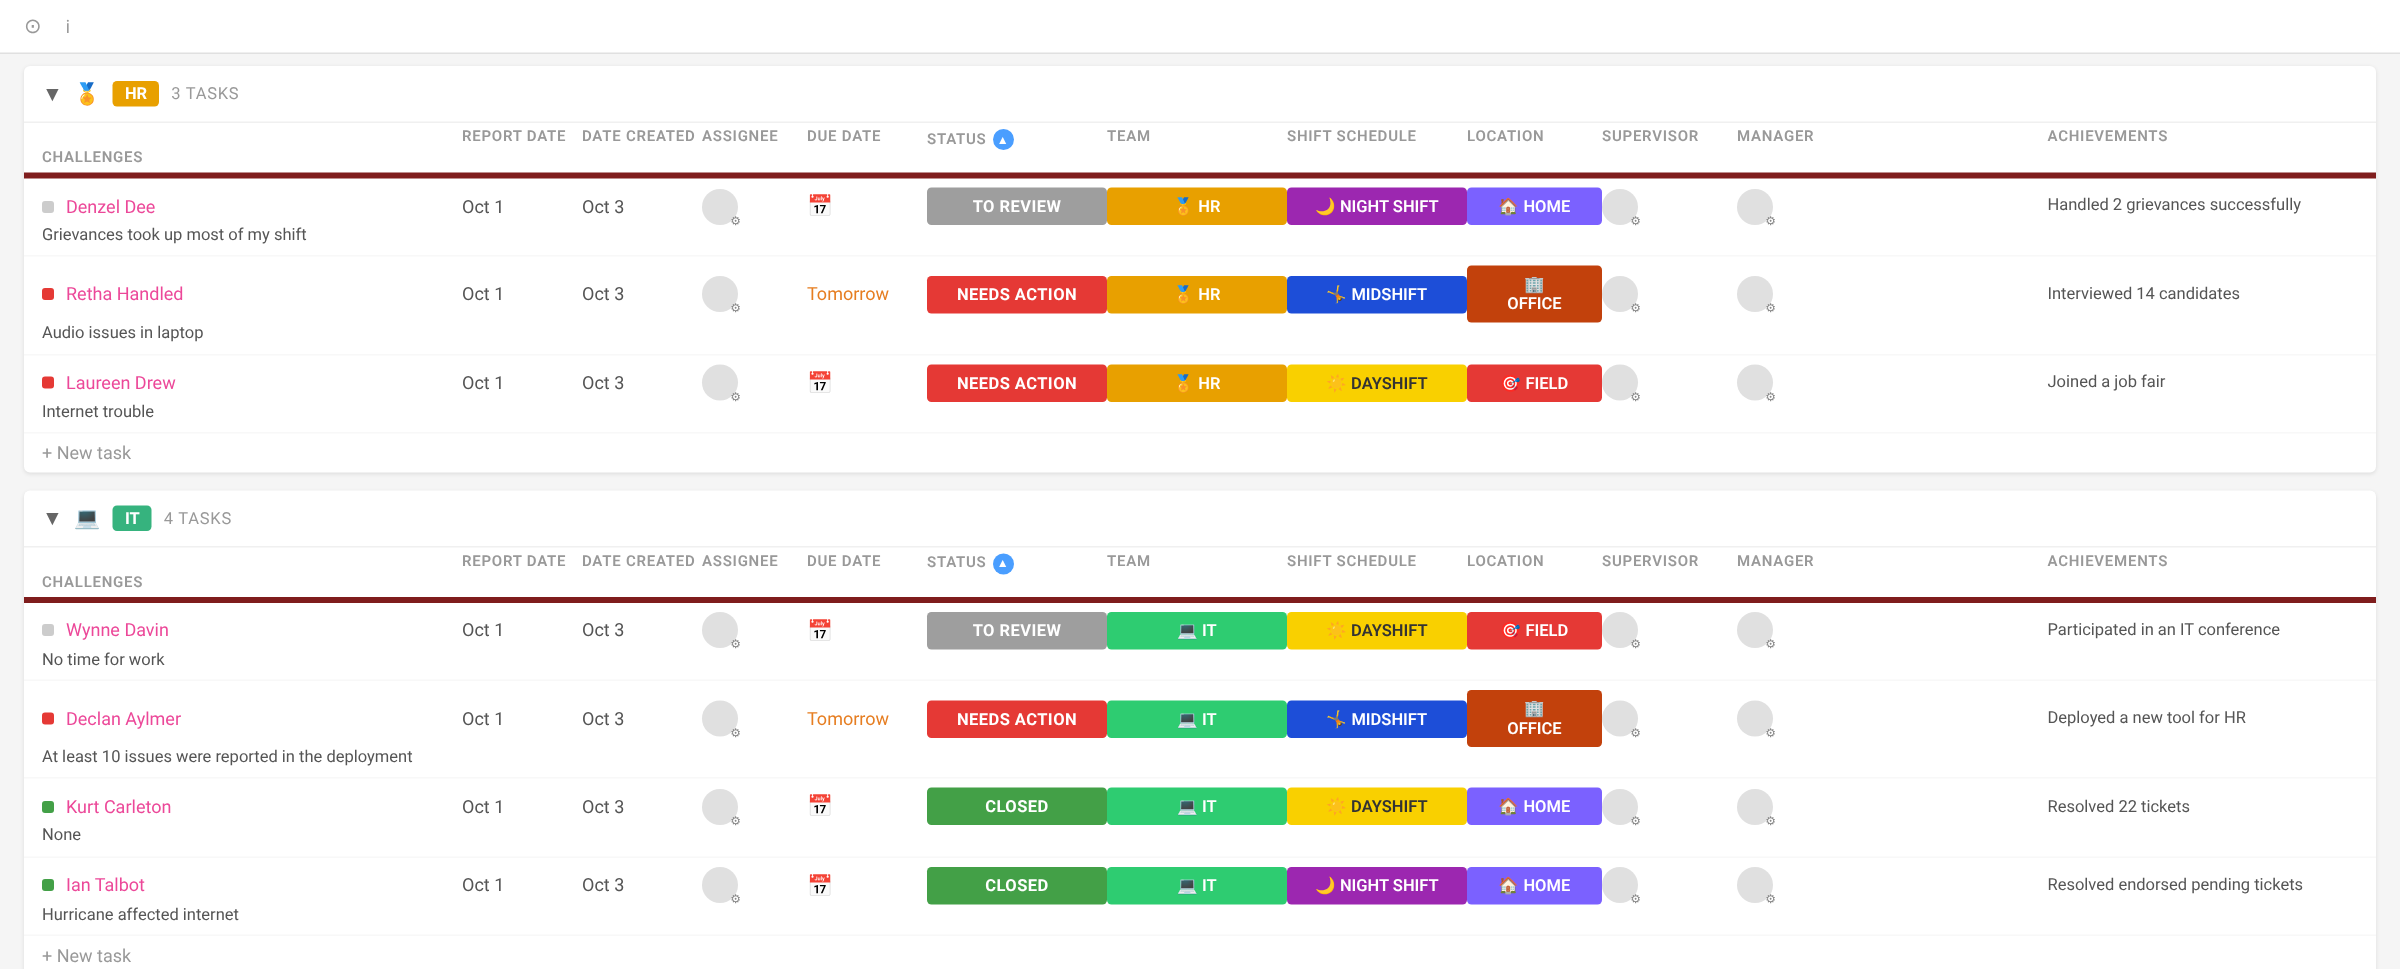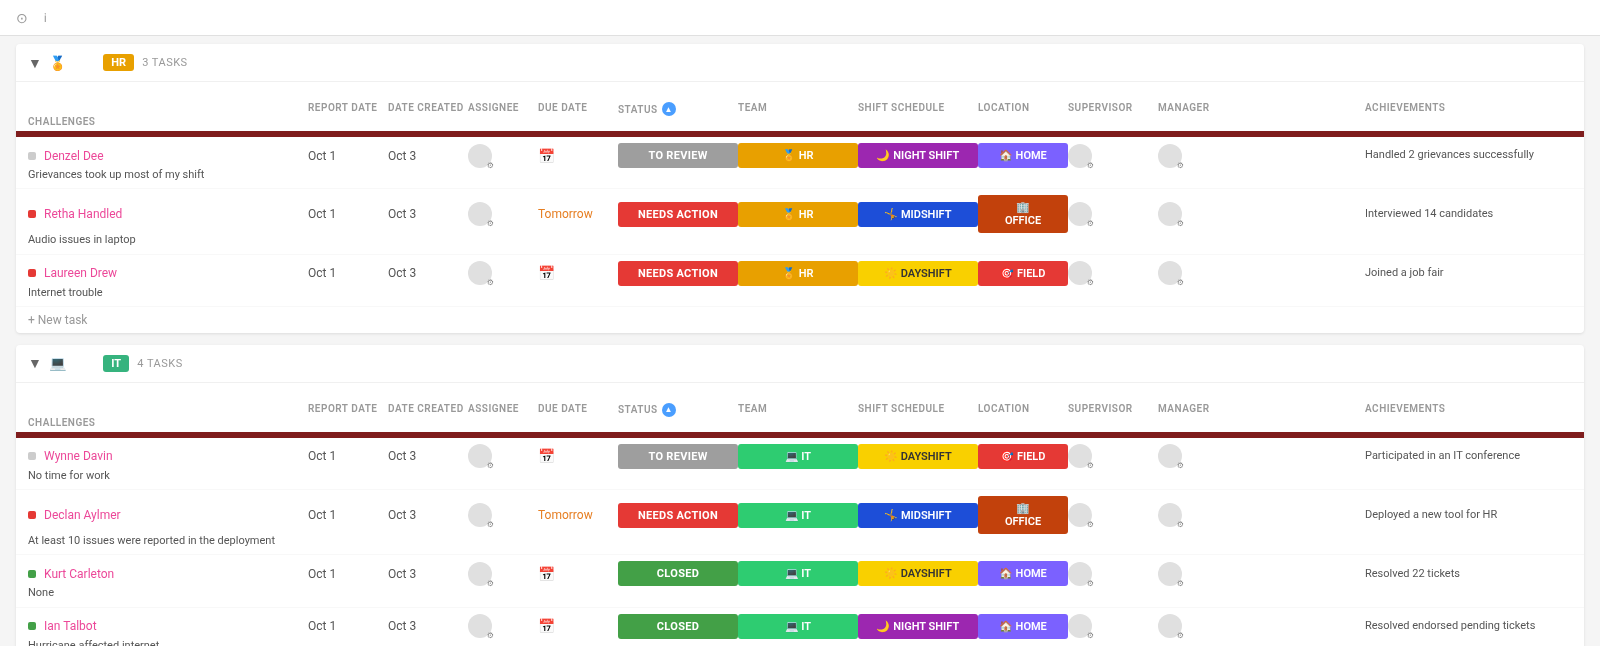--- a/index.html
+++ b/index.html
@@ -11,27 +11,27 @@
     .top-bar-info { color: #999; font-size: 12px; }
     .new-task-btn { color: #666; font-size: 12px; cursor: pointer; display: flex; align-items: center; gap: 4px; }
     .hide-closed-btn { color: #666; font-size: 12px; cursor: pointer; display: flex; align-items: center; gap: 4px; }
     
     .main-content { padding: 8px 16px; }
     
     .group-section { background: #fff; margin-bottom: 16px; border-radius: 4px; box-shadow: 0 1px 3px rgba(0,0,0,0.1); }
     
     .group-header { display: flex; align-items: center; gap: 8px; padding: 10px 12px; border-bottom: 1px solid #f0f0f0; }
     .group-toggle { color: #666; cursor: pointer; font-size: 14px; }
-    .group-badge { padding: 2px 8px; border-radius: 3px; font-size: 11px; font-weight: 700; color: #fff; margin-left: 28px; }
+    .group-badge { padding: 2px 8px; border-radius: 3px; font-size: 11px; font-weight: 700; color: #fff; }
     .group-badge.hr { background: #e8a000; }
     .group-badge.it { background: #36b37e; }
     .group-badge.ops { background: #ff4081; }
     .group-task-count { font-size: 11px; color: #999; letter-spacing: 0.5px; }
     
-    .col-headers { display: grid; grid-template-columns: 280px 80px 80px 70px 80px 120px 120px 120px 90px 90px 1fr 1fr; padding: 4px 12px; border-bottom: 6px solid #7f1d1d; margin-top: 16px; }
+    .col-headers { display: grid; grid-template-columns: 280px 80px 80px 70px 80px 120px 120px 120px 90px 90px 1fr 1fr; padding: 4px 12px; border-bottom: 4px solid #7f1d1d; }
     .col-header { font-size: 10px; color: #999; letter-spacing: 0.5px; text-transform: uppercase; font-weight: 600; }
     .col-header.status-col { display: flex; align-items: center; gap: 4px; }
     .status-sort-icon { width: 14px; height: 14px; background: #4a9eff; border-radius: 50%; display: inline-flex; align-items: center; justify-content: center; color: #fff; font-size: 8px; }
     
     .task-row { display: grid; grid-template-columns: 280px 80px 80px 70px 80px 120px 120px 120px 90px 90px 1fr 1fr; padding: 6px 12px; border-bottom: 1px solid #f8f8f8; align-items: center; min-height: 40px; }
     
     .task-name-cell { display: flex; align-items: center; gap: 8px; }
     .task-color-dot { width: 8px; height: 8px; border-radius: 2px; flex-shrink: 0; }
     .task-color-dot.gray { background: #ccc; }
     .task-color-dot.red { background: #e53935; }

